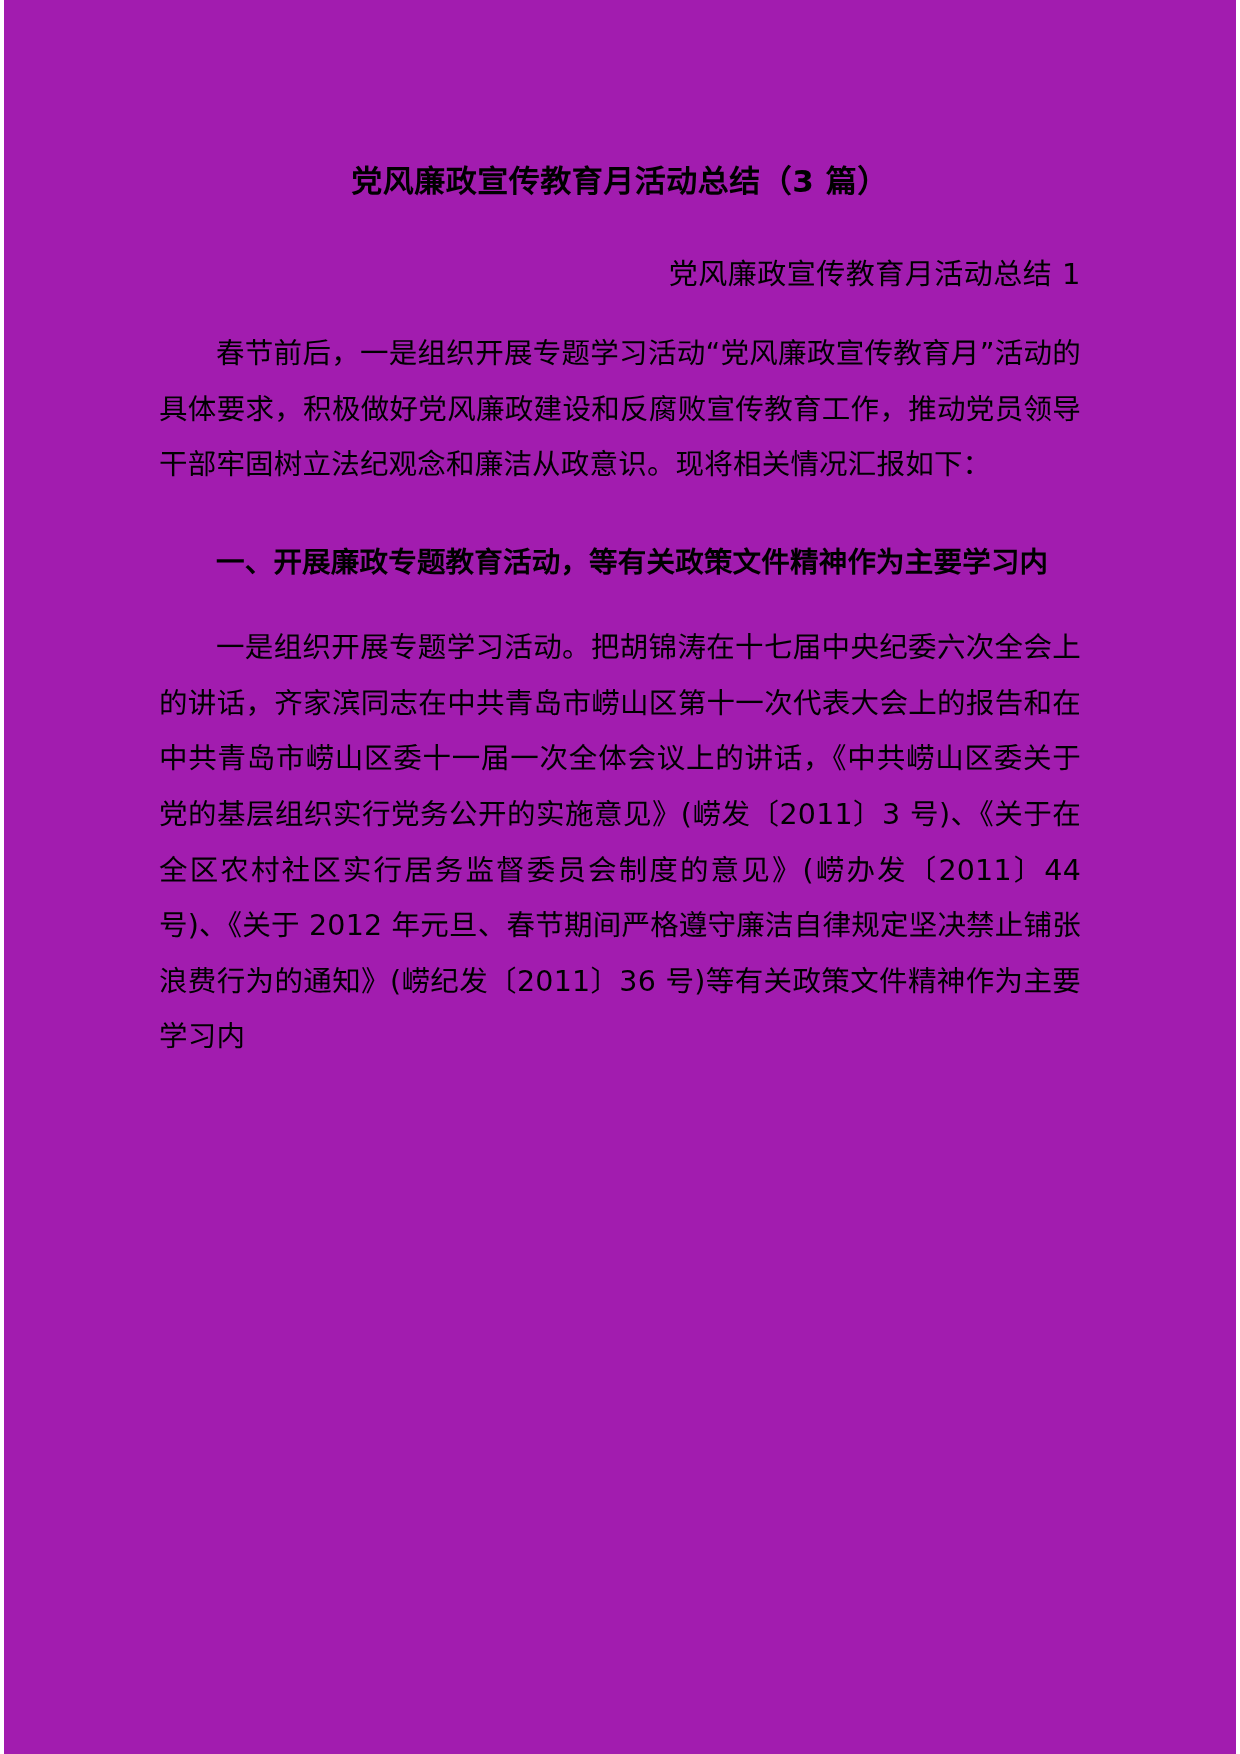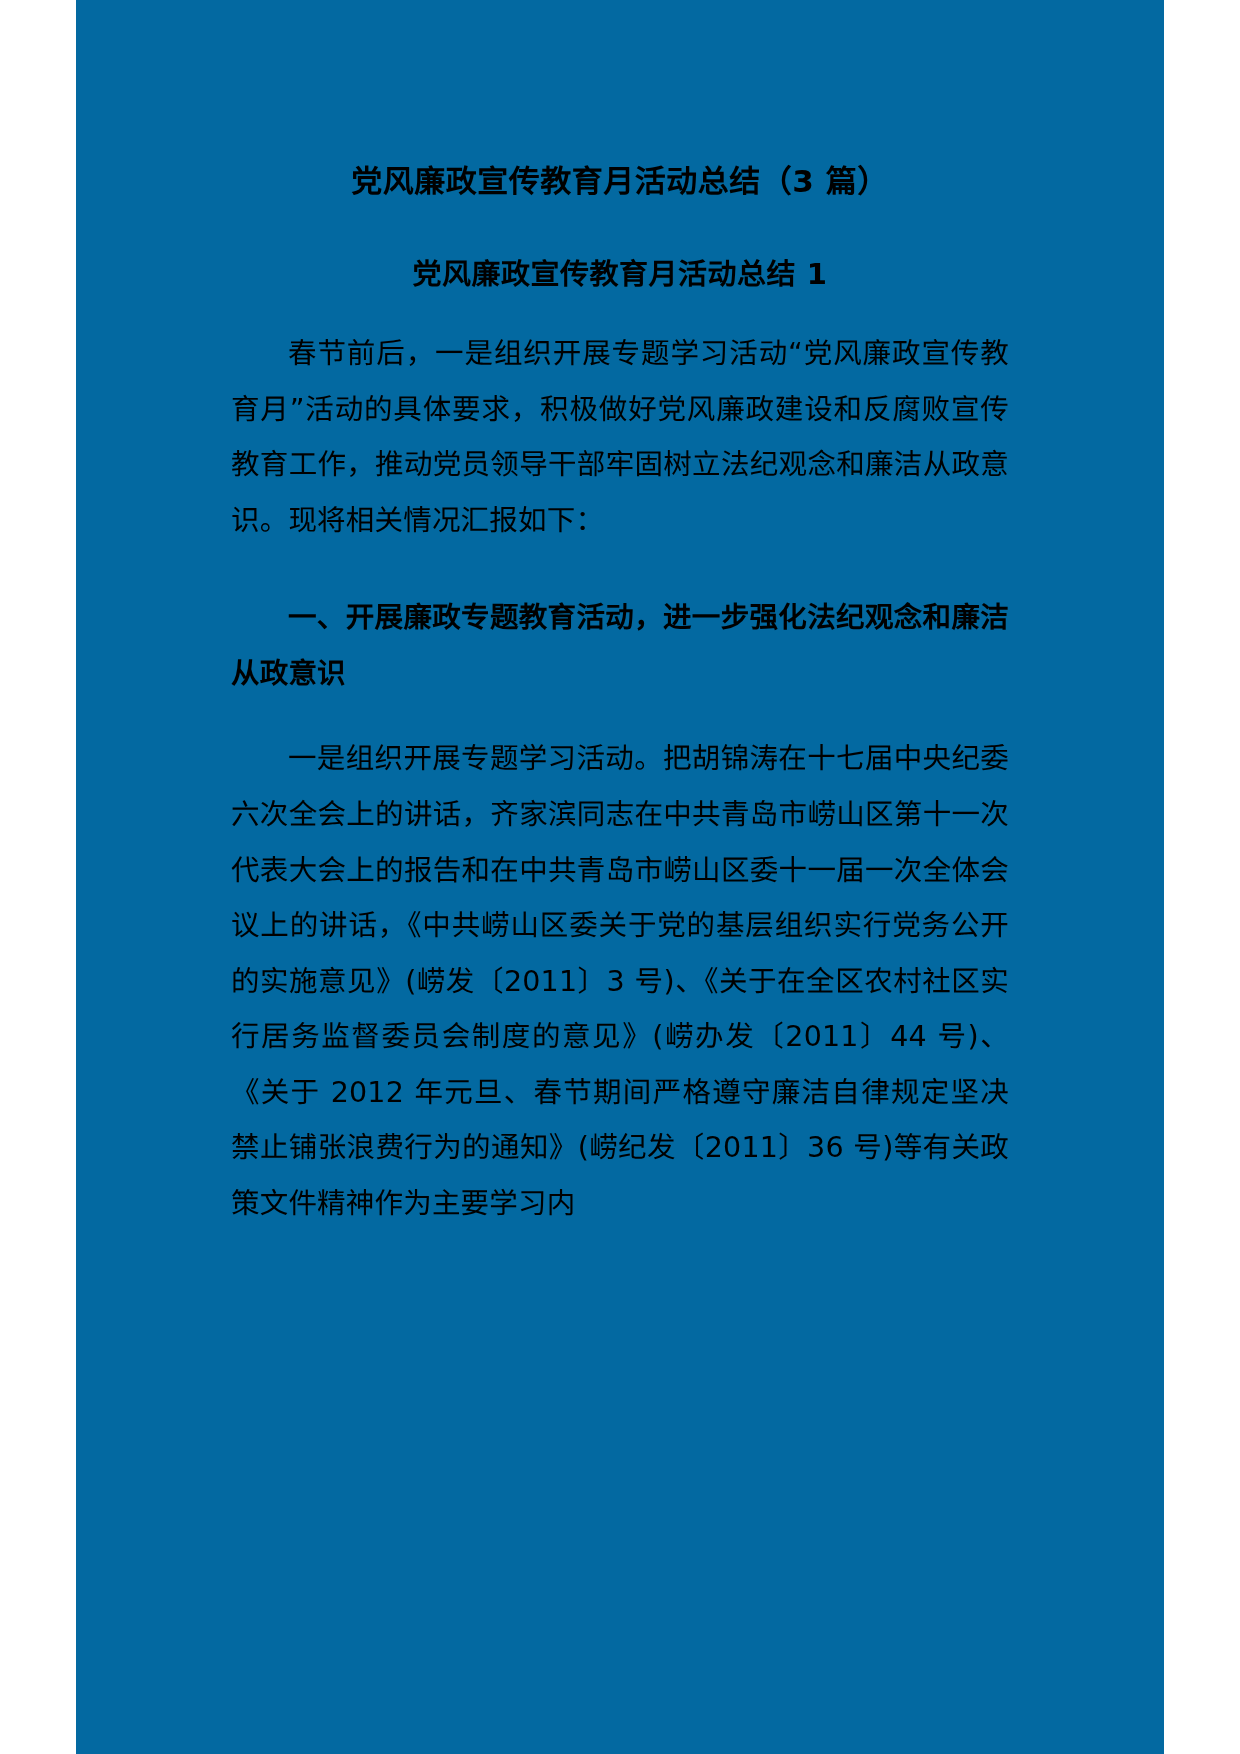--- a/index.html
+++ b/index.html
@@ -1,42 +1,42 @@
 <!DOCTYPE html>
 <html lang="zh-CN"><head>
 <meta charset="utf-8">
 <style>
   html, body {
     margin: 0;
     padding: 0;
     background: #ffffff;
   }
   .page {
-    width: 1088px;
+    width: 1232px;
     height: 1754px;
-    background: #0369a1;
+    background: #a21caf;
     margin: 0 auto;
     position: relative;
     box-sizing: border-box;
     padding: 120px 155px 0 155px;
     font-family: "DejaVu Sans", "Liberation Sans", sans-serif;
     color: #000000;
   }
   .doc-title {
     font-size: 31px;
     font-weight: bold;
     text-align: center;
     letter-spacing: 0.5px;
     margin: 38px 0 0 0;
     line-height: 1.5;
   }
   .doc-subtitle {
     font-size: 29px;
-    font-weight: bold;
-    text-align: center;
+    font-weight: normal;
+    text-align: right;
     letter-spacing: 0.5px;
     margin: 48px 0 0 0;
     line-height: 1.5;
   }
   .para {
     font-size: 28.5px;
     line-height: 1.95;
     text-align: justify;
     text-justify: inter-ideograph;
     margin: 30px 0 0 0;
@@ -52,18 +52,18 @@
 <body>
 
 <div class="page">
 
   <h1 class="doc-title">党风廉政宣传教育月活动总结（3 篇）</h1>
 
   <h2 class="doc-subtitle">党风廉政宣传教育月活动总结 1</h2>
 
   <p class="para">春节前后，一是组织开展专题学习活动“党风廉政宣传教育月”活动的具体要求，积极做好党风廉政建设和反腐败宣传教育工作，推动党员领导干部牢固树立法纪观念和廉洁从政意识。现将相关情况汇报如下：</p>
 
-  <p class="para section">一、开展廉政专题教育活动，进一步强化法纪观念和廉洁从政意识</p>
+  <p class="para section">一、开展廉政专题教育活动，等有关政策文件精神作为主要学习内</p>
 
 
   <p class="para">一是组织开展专题学习活动。把胡锦涛在十七届中央纪委六次全会上的讲话，齐家滨同志在中共青岛市崂山区第十一次代表大会上的报告和在中共青岛市崂山区委十一届一次全体会议上的讲话，《中共崂山区委关于党的基层组织实行党务公开的实施意见》(崂发〔2011〕3 号)、《关于在全区农村社区实行居务监督委员会制度的意见》(崂办发〔2011〕44 号)、《关于 2012 年元旦、春节期间严格遵守廉洁自律规定坚决禁止铺张浪费行为的通知》(崂纪发〔2011〕36 号)等有关政策文件精神作为主要学习内</p>
 
 </div>
 
 </body></html>

